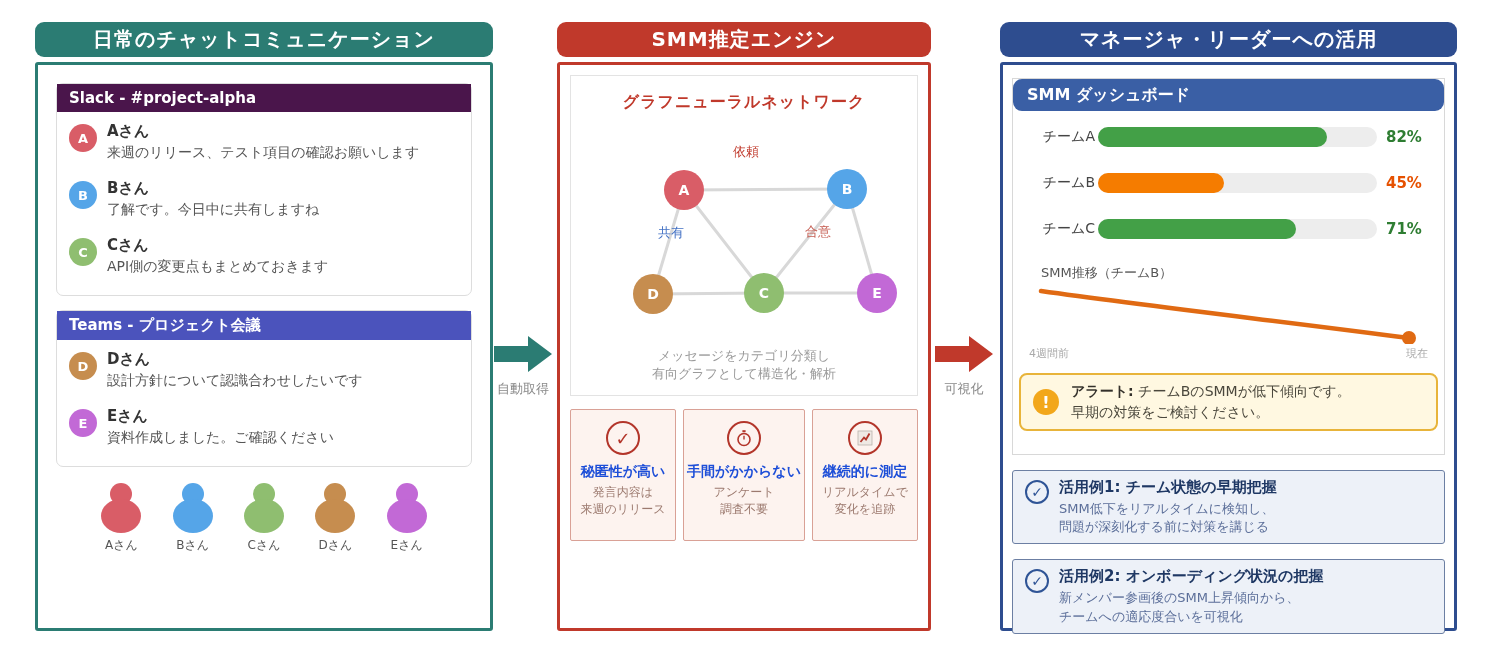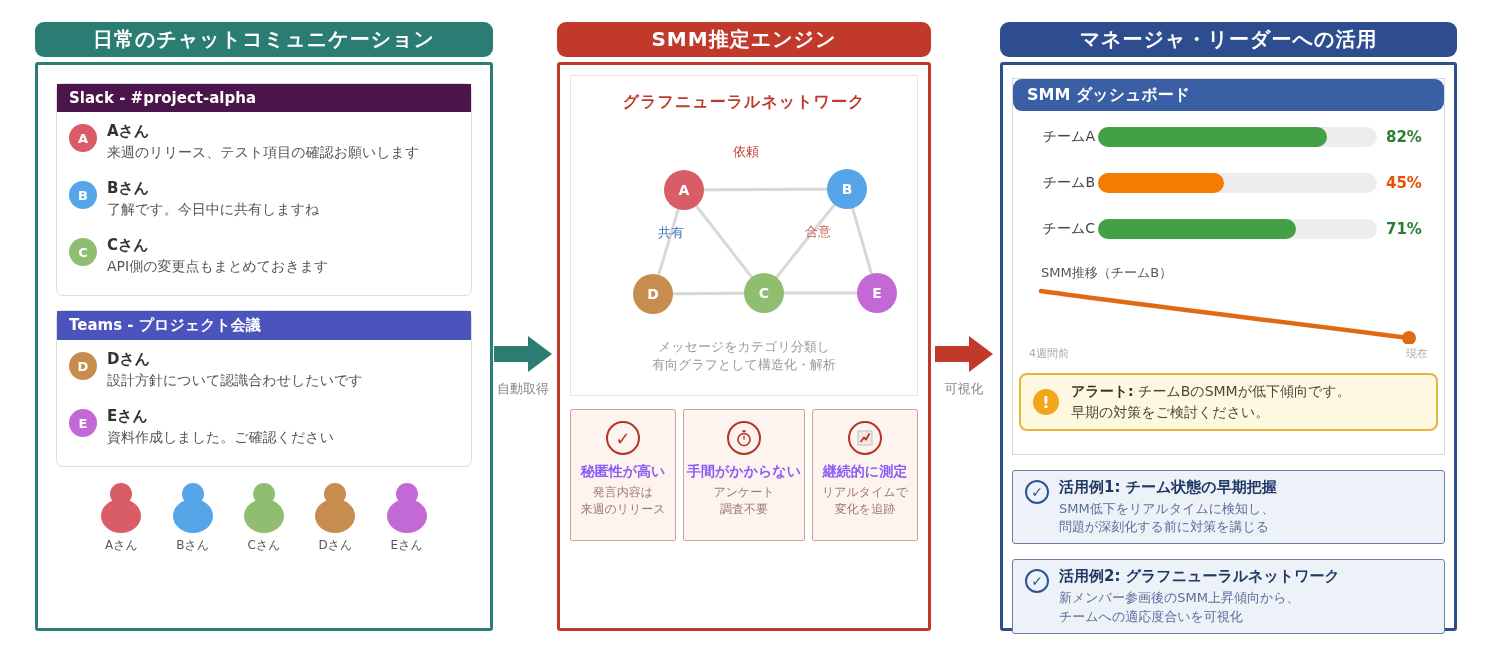--- a/index.html
+++ b/index.html
@@ -37,32 +37,32 @@
   .member-body { width:40px; height:34px; border-radius:50%; margin-top:-6px; }
   .member-label { font-size:12px; color:#555; margin-top:4px; }
 
   
   #engine-panel { left:557px; width:374px; }
   #engine-panel .panel-header { background:#c0392b; }
   #engine-panel .panel-body { border:3px solid #c0392b; height:569px; }
   .gnn-card { margin:10px 10px 0; border:1px solid #e3e3e3; height:321px; position:relative; background:#fff; }
   .gnn-title { text-align:center; color:#c0392b; font-weight:bold; font-size:16px; margin-top:16px; letter-spacing:1px; }
   .gnn-svg { position:absolute; top:38px; left:0; }
-  .gnn-caption { position:absolute; bottom:20px; width:100%; text-align:center; font-size:13px; color:#9a9a9a; line-height:1.4;font-family:Liberation Mono, monospace; }
+  .gnn-caption { position:absolute; bottom:12px; width:100%; text-align:center; font-size:13px; color:#9a9a9a; line-height:1.4; }
   .features { display:flex; gap:7px; margin:13px 10px 0; }
   .feature {
     flex:1; background:#fdf3ef; border:1px solid #d9a196; border-radius:2px;
     height:132px; padding:11px 3px; text-align:center;
   }
   .feature-icon {
     width:34px; height:34px; border:2.5px solid #b3352a; border-radius:50%;
     margin:0 auto 8px; display:flex; align-items:center; justify-content:center; color:#b3352a;
     font-weight:bold; font-size:18px;
   }
-  .feature-title { font-size:14px; font-weight:bold; color:#8b5cf6; white-space:nowrap; }
+  .feature-title { font-size:14px; font-weight:bold; color:#1d4ed8; white-space:nowrap; }
   .feature-desc { font-size:12px; color:#9c7a6f; line-height:1.45; margin-top:3px; }
 
   
   #usage-panel { left:1000px; width:457px; }
   #usage-panel .panel-header { background:#2e4d8f; }
   #usage-panel .panel-body { border:3px solid #2e4d8f; height:569px; }
   .dash-card { margin:13px 9px 0; border:1px solid #d8d8d8; height:377px; background:#fff; }
   .dash-header { background:#3a5fa5; color:#fff; font-weight:bold; font-size:16px; height:32px; display:flex; align-items:center; padding:0 14px;border-radius:9px; }
   .bar-row { display:flex; align-items:center; margin:16px 16px 0 14px; height:20px; }
   .bar-row + .bar-row { margin-top:26px; }
@@ -333,21 +333,21 @@
         <div class="uc-desc">
           <div>SMM低下をリアルタイムに検知し、</div>
           <div>問題が深刻化する前に対策を講じる</div>
         </div>
       </div>
     </div>
 
     <div class="usecase">
       <div class="uc-icon">✓</div>
       <div>
-        <div class="uc-title">活用例2: グラフニューラルネットワーク</div>
+        <div class="uc-title">活用例2: オンボーディング状況の把握</div>
         <div class="uc-desc">
           <div>新メンバー参画後のSMM上昇傾向から、</div>
           <div>チームへの適応度合いを可視化</div>
         </div>
       </div>
     </div>
 
   </div>
 </div>
 

